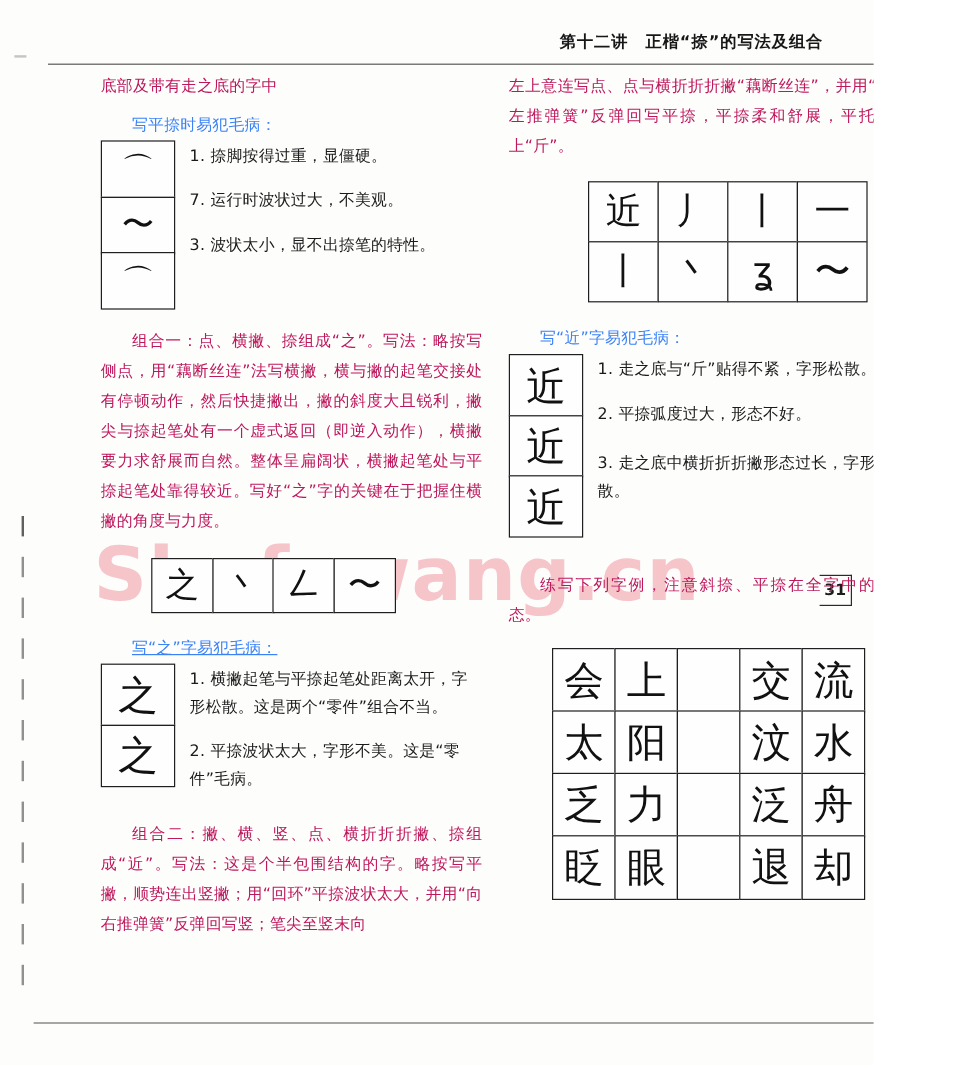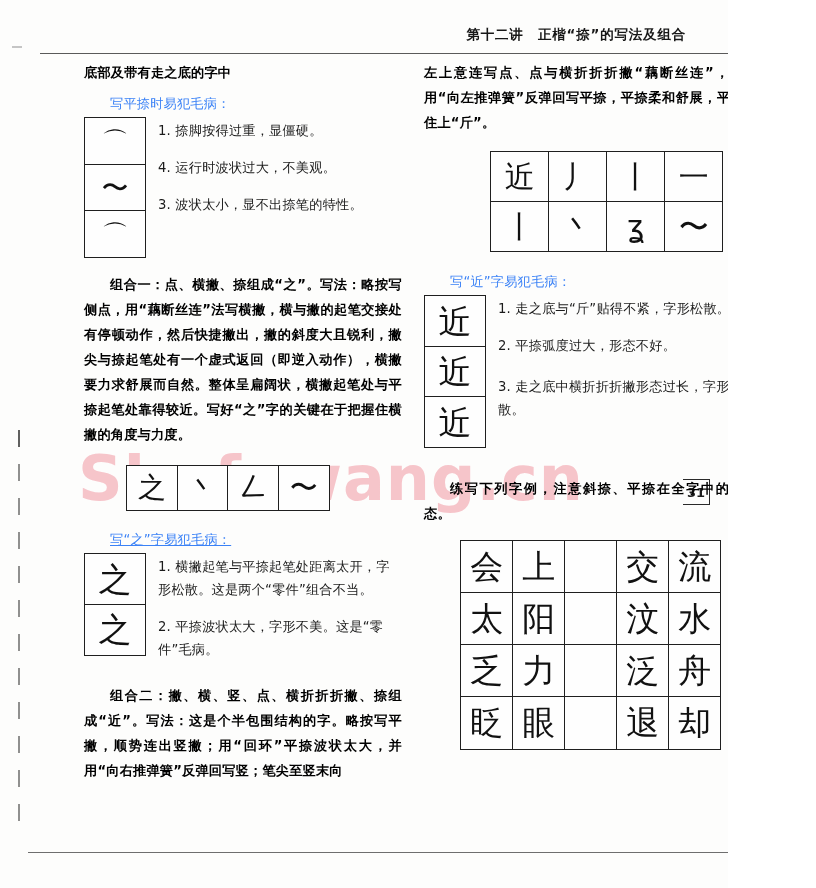--- a/index.html
+++ b/index.html
@@ -124,24 +124,23 @@
     position: absolute;
     top: 60px;
   }
   .col-left  { left: 84px;  width: 318px; }
   .col-right { left: 424px; width: 320px; }
 
   .body-text {
     font-family: "DejaVu Sans", sans-serif;
     font-size: 13.2px;
     line-height: 25px;
-    color: #000000;
+    color: #be185d;
     text-align: justify;
     letter-spacing: .2px;
-    font-weight: bold;
   }
   .indent { text-indent: 26px; }
   .tight  { margin: 0; }
 
   .sub-head {
     font-family: "DejaVu Sans", sans-serif;
     font-size: 13.2px;
     color: #3b82f6;
     margin: 0 0 4px 0;
     text-indent: 26px;
@@ -287,21 +286,21 @@
           </div>
         <div class="cell">
             <span class="glyph">〜</span>
           </div>
         <div class="cell">
             <span class="glyph">⌒</span>
           </div>
       </div>
       <div class="fault-items">
         <p>1. 捺脚按得过重，显僵硬。</p>
-        <p>4. 运行时波状过大，不美观。</p>
+        <p>7. 运行时波状过大，不美观。</p>
         <p>3. 波状太小，显不出捺笔的特性。</p>
       </div>
     </div>
 
     <p class="body-text indent" style="margin:14px 0 0 0;">组合一：点、横撇、捺组成“之”。写法：略按写侧点，用“藕断丝连”法写横撇，横与撇的起笔交接处有停顿动作，然后快捷撇出，撇的斜度大且锐利，撇尖与捺起笔处有一个虚式返回（即逆入动作），横撇要力求舒展而自然。整体呈扁阔状，横撇起笔处与平捺起笔处靠得较近。写好“之”字的关键在于把握住横撇的角度与力度。</p>
 
     <div class="strip" style="margin-top:18px;">
       <div class="cell">
           <span class="glyph">之</span>
         </div>

